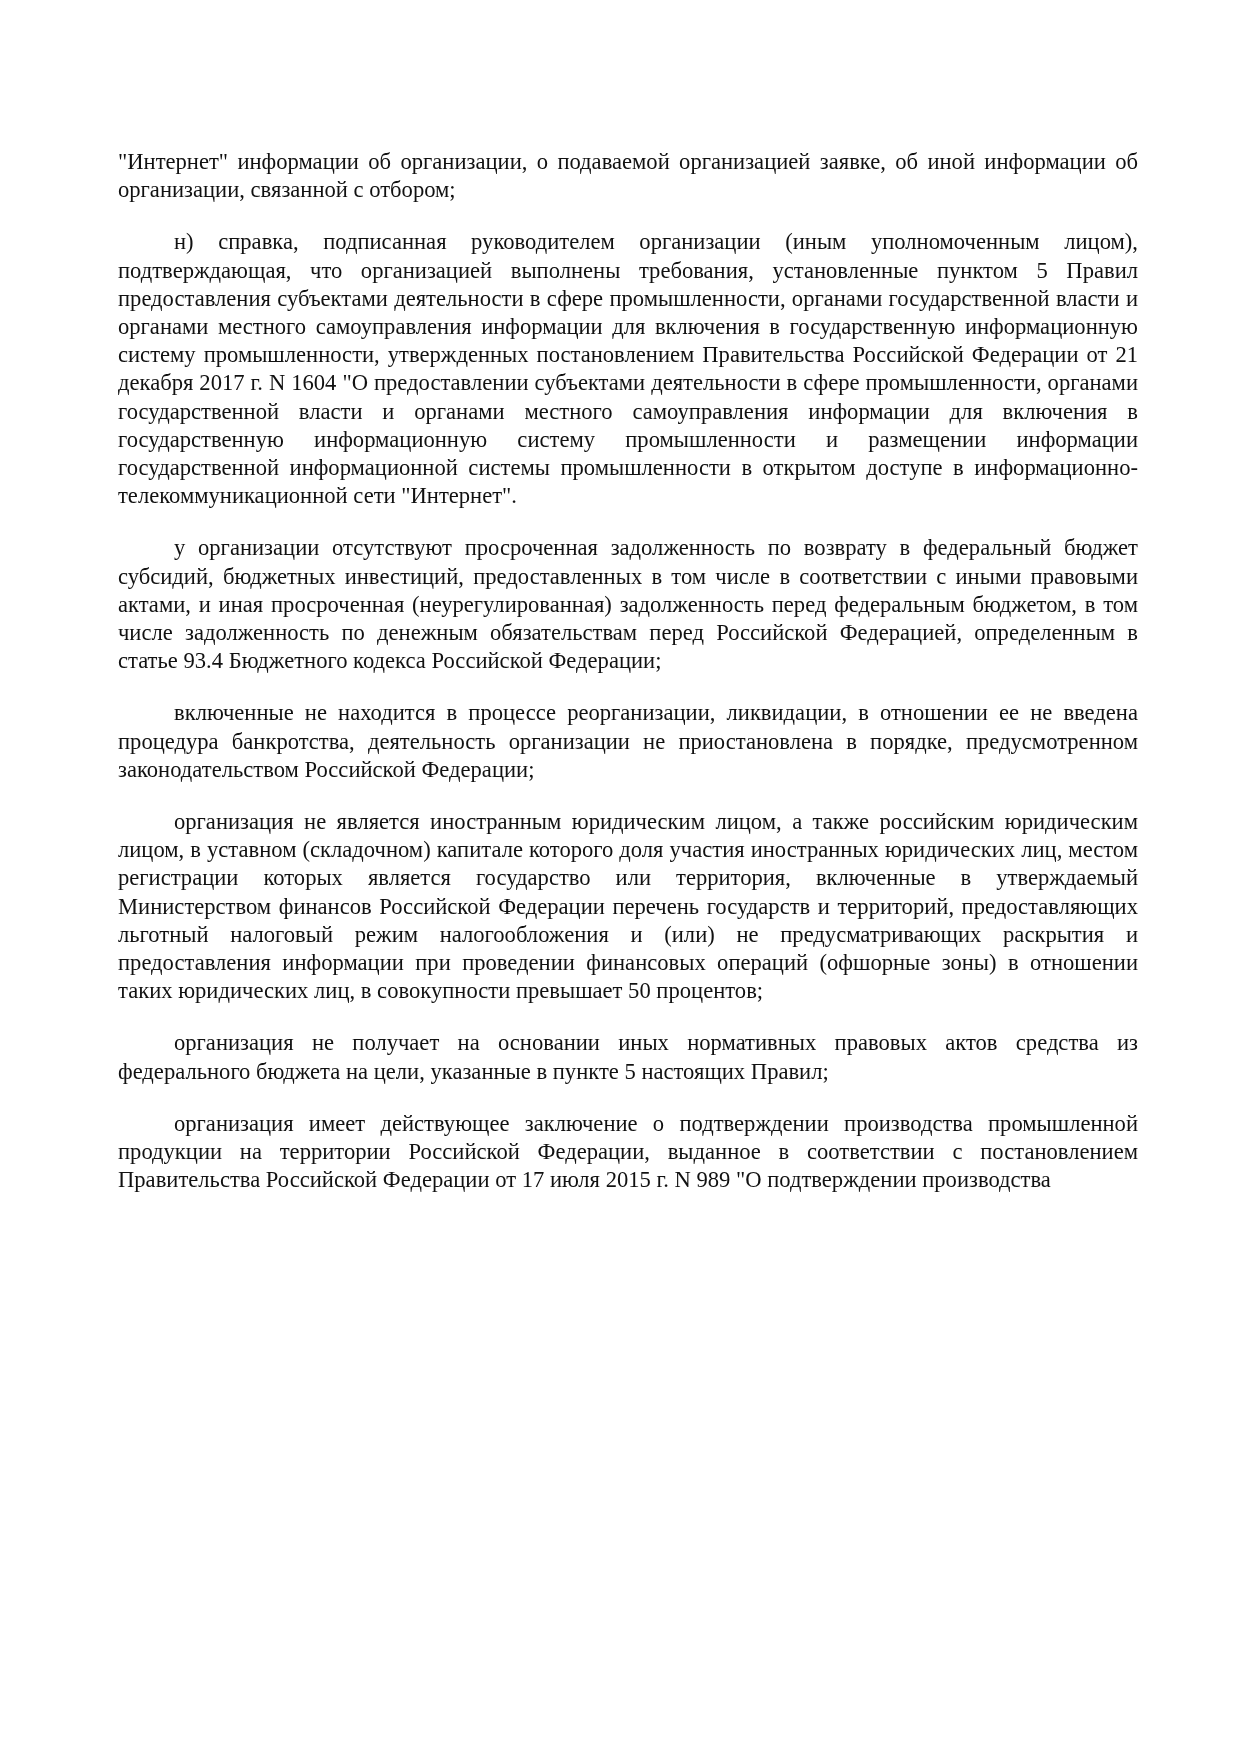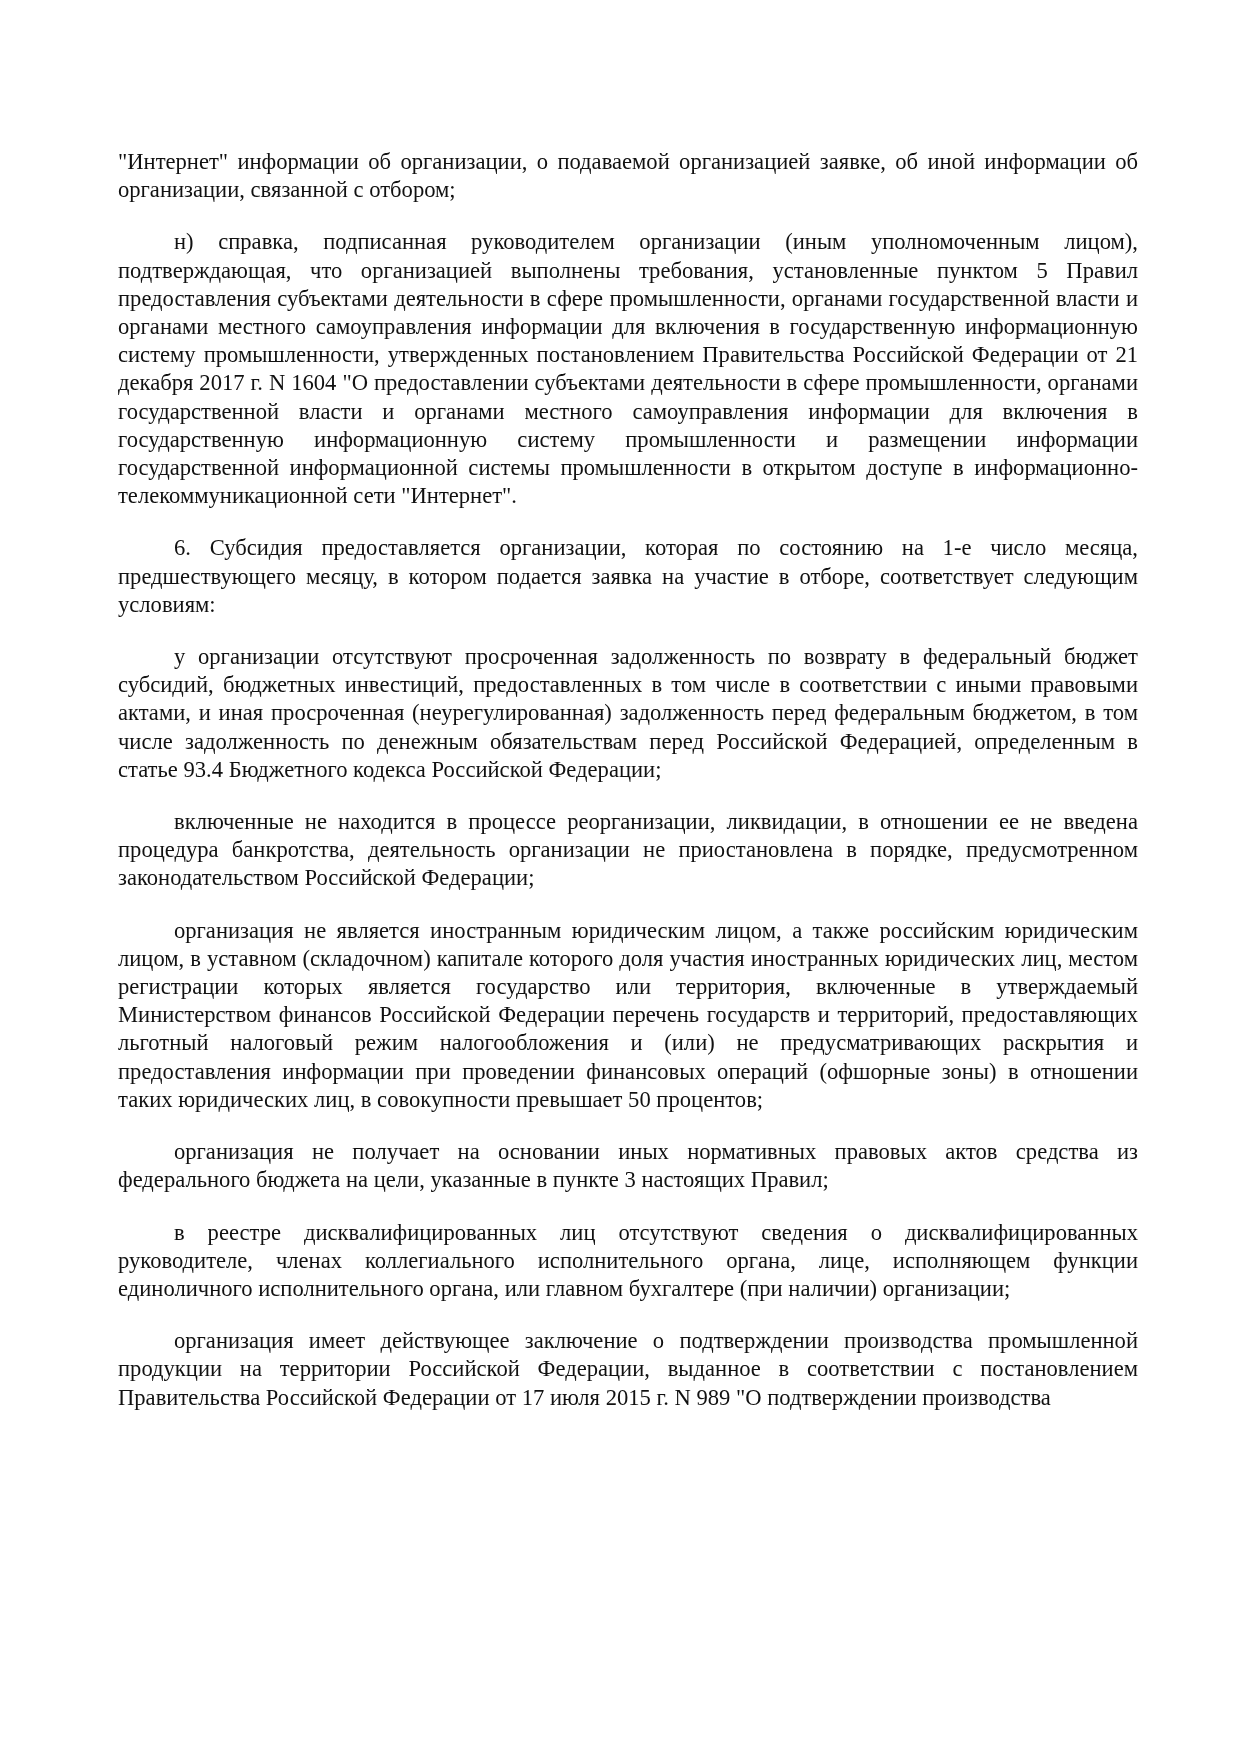--- a/index.html
+++ b/index.html
@@ -35,20 +35,18 @@
     .para.first {
       margin-bottom: 24px;
     }
   </style>
 </head>
 <body>
 
 <div class="page">
   <p class="para first">"Интернет" информации об организации, о подаваемой организацией заявке, об иной информации об организации, связанной с отбором;</p>
   <p class="para indent">н) справка, подписанная руководителем организации (иным уполномоченным лицом), подтверждающая, что организацией выполнены требования, установленные пунктом 5 Правил предоставления субъектами деятельности в сфере промышленности, органами государственной власти и органами местного самоуправления информации для включения в государственную информационную систему промышленности, утвержденных постановлением Правительства Российской Федерации от 21 декабря 2017 г. N 1604 "О предоставлении субъектами деятельности в сфере промышленности, органами государственной власти и органами местного самоуправления информации для включения в государственную информационную систему промышленности и размещении информации государственной информационной системы промышленности в открытом доступе в информационно-телекоммуникационной сети "Интернет".</p>
-  <p class="para indent">6. Субсидия предоставляется организации, которая по состоянию на 1-е число месяца, предшествующего месяцу, в котором подается заявка на участие в отборе, соответствует следующим условиям:</p>
   <p class="para indent">у организации отсутствуют просроченная задолженность по возврату в федеральный бюджет субсидий, бюджетных инвестиций, предоставленных в том числе в соответствии с иными правовыми актами, и иная просроченная (неурегулированная) задолженность перед федеральным бюджетом, в том числе задолженность по денежным обязательствам перед Российской Федерацией, определенным в статье 93.4 Бюджетного кодекса Российской Федерации;</p>
   <p class="para indent">включенные не находится в процессе реорганизации, ликвидации, в отношении ее не введена процедура банкротства, деятельность организации не приостановлена в порядке, предусмотренном законодательством Российской Федерации;</p>
   <p class="para indent">организация не является иностранным юридическим лицом, а также российским юридическим лицом, в уставном (складочном) капитале которого доля участия иностранных юридических лиц, местом регистрации которых является государство или территория, включенные в утверждаемый Министерством финансов Российской Федерации перечень государств и территорий, предоставляющих льготный налоговый режим налогообложения и (или) не предусматривающих раскрытия и предоставления информации при проведении финансовых операций (офшорные зоны) в отношении таких юридических лиц, в совокупности превышает 50 процентов;</p>
-  <p class="para indent">организация не получает на основании иных нормативных правовых актов средства из федерального бюджета на цели, указанные в пункте 3 настоящих Правил;</p>
-  <p class="para indent">в реестре дисквалифицированных лиц отсутствуют сведения о дисквалифицированных руководителе, членах коллегиального исполнительного органа, лице, исполняющем функции единоличного исполнительного органа, или главном бухгалтере (при наличии) организации;</p>
+  <p class="para indent">организация не получает на основании иных нормативных правовых актов средства из федерального бюджета на цели, указанные в пункте 5 настоящих Правил;</p>
   <p class="para indent">организация имеет действующее заключение о подтверждении производства промышленной продукции на территории Российской Федерации, выданное в соответствии с постановлением Правительства Российской Федерации от 17 июля 2015 г. N 989 "О подтверждении производства</p>
 </div>
 
 </body></html>

